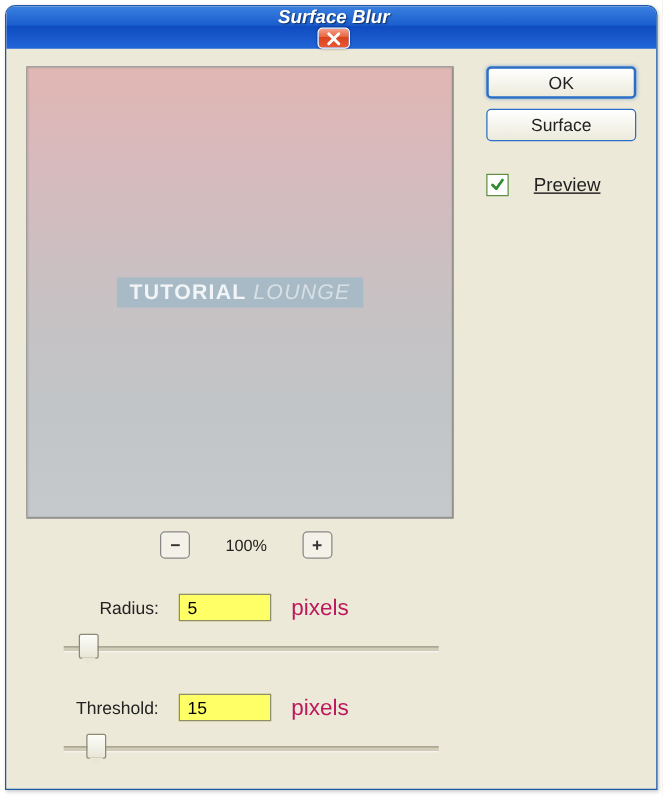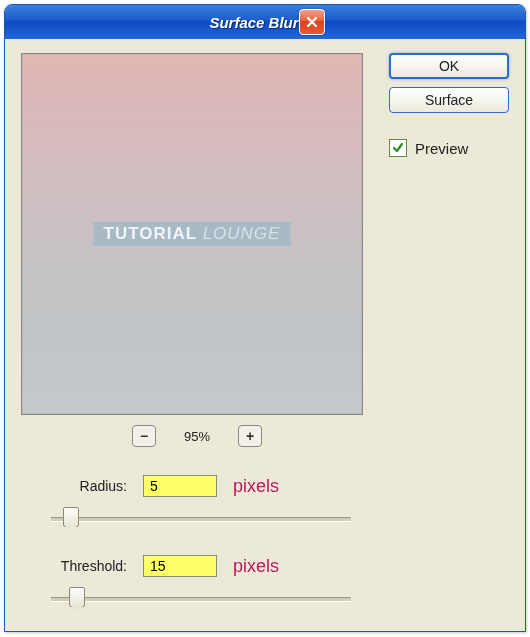--- a/index.html
+++ b/index.html
@@ -25,20 +25,21 @@
     box-sizing: border-box;
   }
   .titlebar {
     height: 34px;
     background: linear-gradient(to bottom, #3a80e0 0%, #1a5dce 45%, #0f4bc0 46%, #2166d8 100%);
     display: flex;
     align-items: center;
     justify-content: center;
     padding: 0 6px 0 10px;
     border-radius: 6px 6px 0 0;
+    flex-direction: column;
   }
   .titlebar .title {
     color: #fff;
     font-weight: bold;
     font-size: 15px;
     font-style: italic;
     text-shadow: 1px 1px 1px rgba(0,0,0,0.5);
   }
   .close-btn {
     width: 24px;
@@ -200,22 +201,23 @@
     margin-bottom: 8px;
     font-family: Tahoma, Arial, sans-serif;
   }
   .dlg-btn.primary {
     border: 2px solid #2a6fc7;
     box-shadow: 0 0 3px rgba(42,111,199,0.5);
   }
   .check-row {
     display: flex;
     align-items: center;
-    gap: 8px;
+    gap: 20px;
     margin-top: 18px;
+    text-decoration: underline;
   }
   .chk {
     width: 16px;
     height: 16px;
     border: 1px solid #5f8f3e;
     background: #fff;
     display: flex;
     align-items: center;
     justify-content: center;
   }
@@ -245,21 +247,21 @@
         <div class="watermark">
           <span>TUTORIAL</span>
           <span class="dim">LOUNGE</span>
         </div>
       </div>
 
       <div class="zoom-row">
         <div class="zoom-btn">
           <span>−</span>
         </div>
-        <span class="zoom-label">95%</span>
+        <span class="zoom-label">100%</span>
         <div class="zoom-btn">
           <span>+</span>
         </div>
       </div>
 
       <div class="param-row">
         <span class="param-label">Radius:</span>
         <input class="param-input" value="5" style="">
         <span class="param-unit">pixels</span>
       </div>

